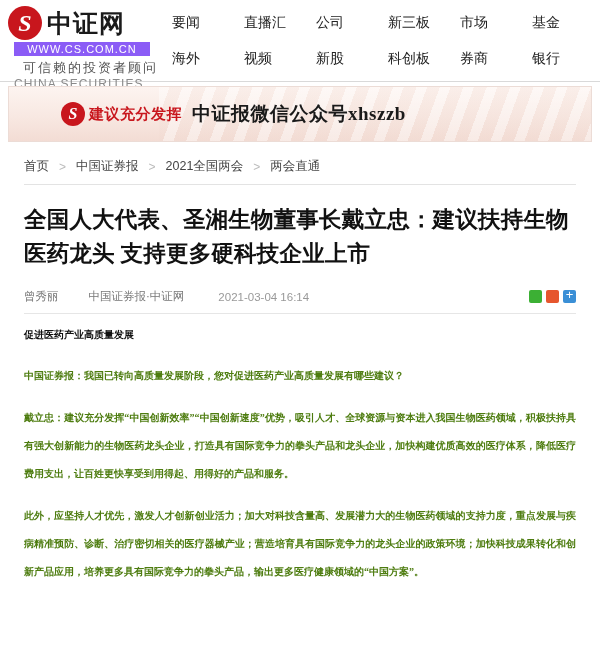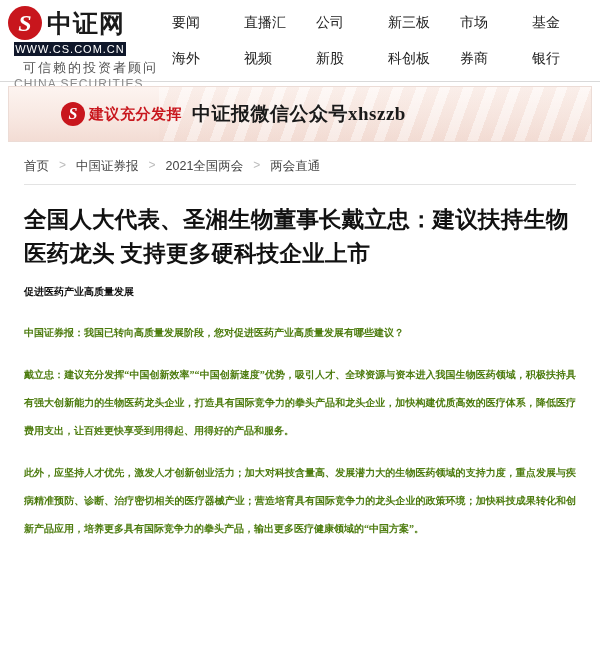--- a/index.html
+++ b/index.html
@@ -48,26 +48,26 @@
   }
   .brand-name {
     font-size: 25px;
     font-weight: bold;
     color: #1a1a1a;
     letter-spacing: 1px;
     font-family: "Liberation Serif", serif;
   }
   .brand-url {
     margin-top: 2px;
-    background: #0f172a;
+    background: #8b5cf6;
     color: #fff;
     font-size: 11px;
     letter-spacing: 1px;
     text-align: center;
-    width: 112px;
+    width: 136px;
     margin-left: 6px;
     padding: 1px 0;
     font-family: "Liberation Sans", sans-serif;
   }
   .brand-cn {
     margin-top: 3px;
     margin-left: 6px;
     font-size: 13px;
     color: #555;
     letter-spacing: 2px;
@@ -164,21 +164,21 @@
     color: #c8161d;
     letter-spacing: 1px;
   }
 
   
   .breadcrumb {
     margin: 16px 24px 0 24px;
     padding-bottom: 9px;
     border-bottom: 1px solid #e3e3e3;
     display: flex;
-    align-items: flex-start;
+    align-items: center;
     font-size: 12.5px;
     color: #555;
   }
   .crumb { color: #444; cursor: pointer; }
   .crumb-sep { color: #bbb; margin: 0 10px; font-size: 12px; }
 
   
   .article { padding: 0 24px; }
   .headline {
     margin: 18px 0 0 0;
@@ -296,20 +296,30 @@
     <span class="crumb">中国证券报</span>
     <span class="crumb-sep">&gt;</span>
     <span class="crumb">2021全国两会</span>
     <span class="crumb-sep">&gt;</span>
     <span class="crumb">两会直通</span>
   </div>
 
   <div class="article">
     <h1 class="headline">全国人大代表、圣湘生物董事长戴立忠：建议扶持生物医药龙头 支持更多硬科技企业上市</h1>
 
+    <div class="meta">
+      <span class="meta-author">曾秀丽</span>
+      <span class="meta-source">中国证券报·中证网</span>
+      <span class="meta-time">2021-03-04 16:14</span>
+      <span class="share">
+        <span class="share-btn share-wechat"></span>
+        <span class="share-btn share-weibo"></span>
+        <span class="share-btn share-more"></span>
+      </span>
+    </div>
 
     <div class="subhead">促进医药产业高质量发展</div>
 
     <p class="para first">中国证券报：我国已转向高质量发展阶段，您对促进医药产业高质量发展有哪些建议？</p>
     <p class="para">戴立忠：建议充分发挥“中国创新效率”“中国创新速度”优势，吸引人才、全球资源与资本进入我国生物医药领域，积极扶持具有强大创新能力的生物医药龙头企业，打造具有国际竞争力的拳头产品和龙头企业，加快构建优质高效的医疗体系，降低医疗费用支出，让百姓更快享受到用得起、用得好的产品和服务。</p>
     <p class="para">此外，应坚持人才优先，激发人才创新创业活力；加大对科技含量高、发展潜力大的生物医药领域的支持力度，重点发展与疾病精准预防、诊断、治疗密切相关的医疗器械产业；营造培育具有国际竞争力的龙头企业的政策环境；加快科技成果转化和创新产品应用，培养更多具有国际竞争力的拳头产品，输出更多医疗健康领域的“中国方案”。</p>
   </div>
 
 </div>
 

